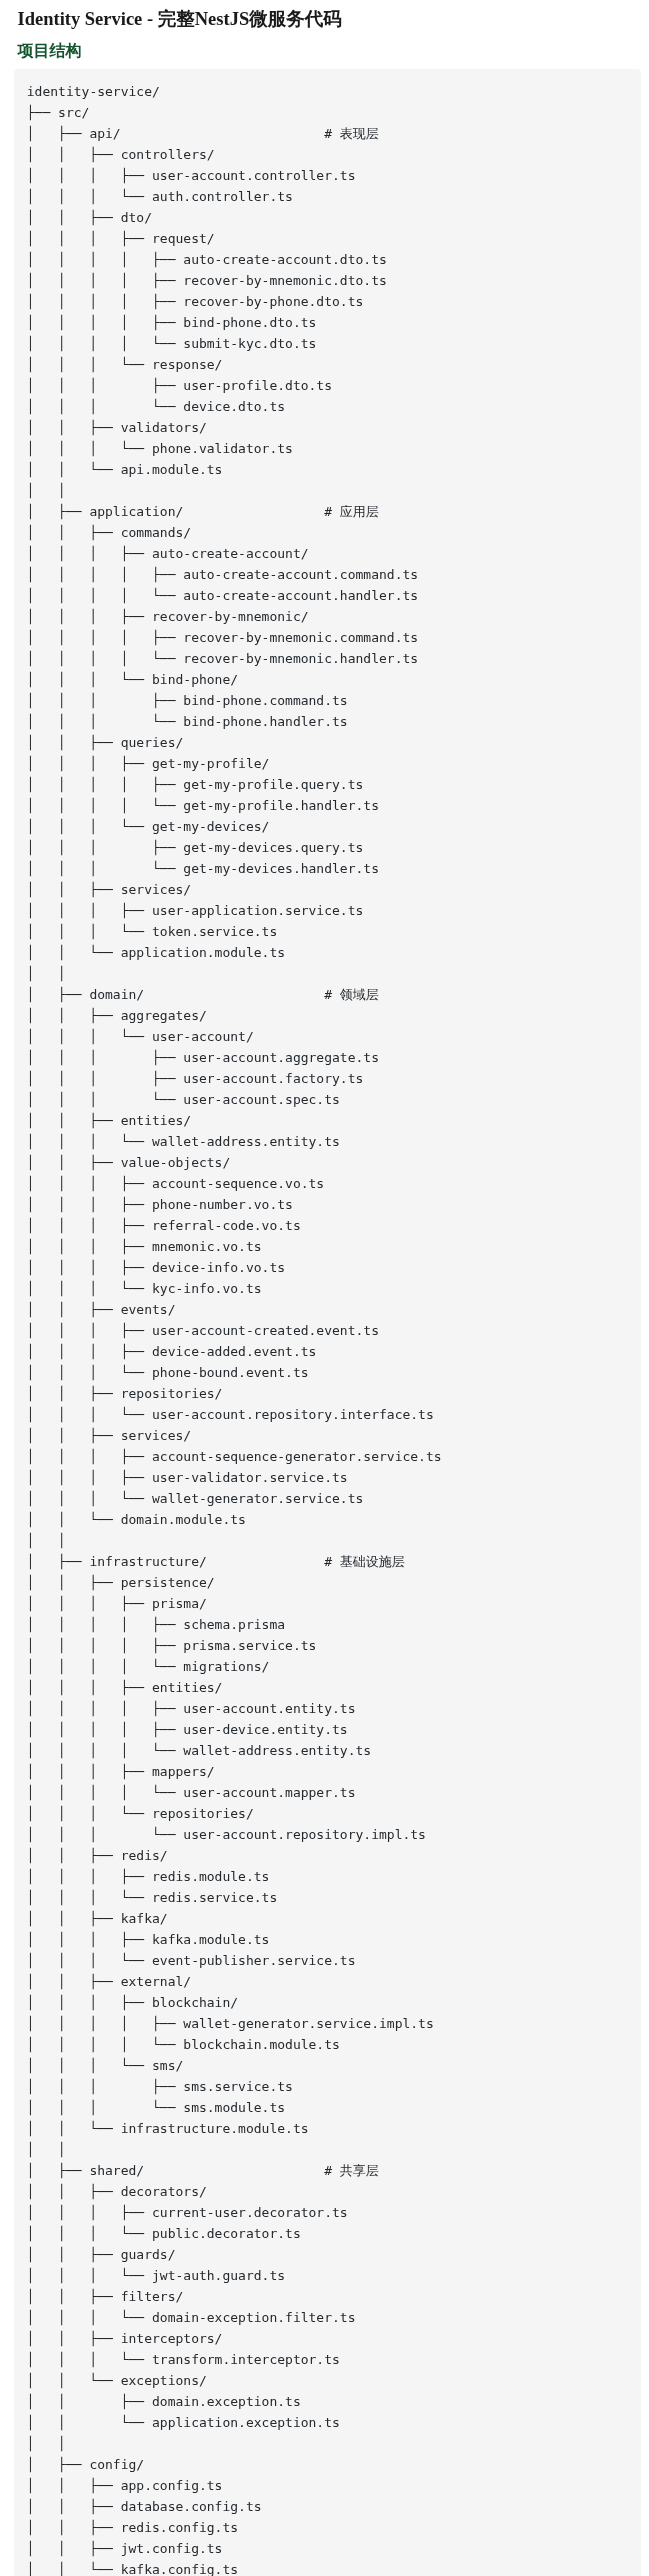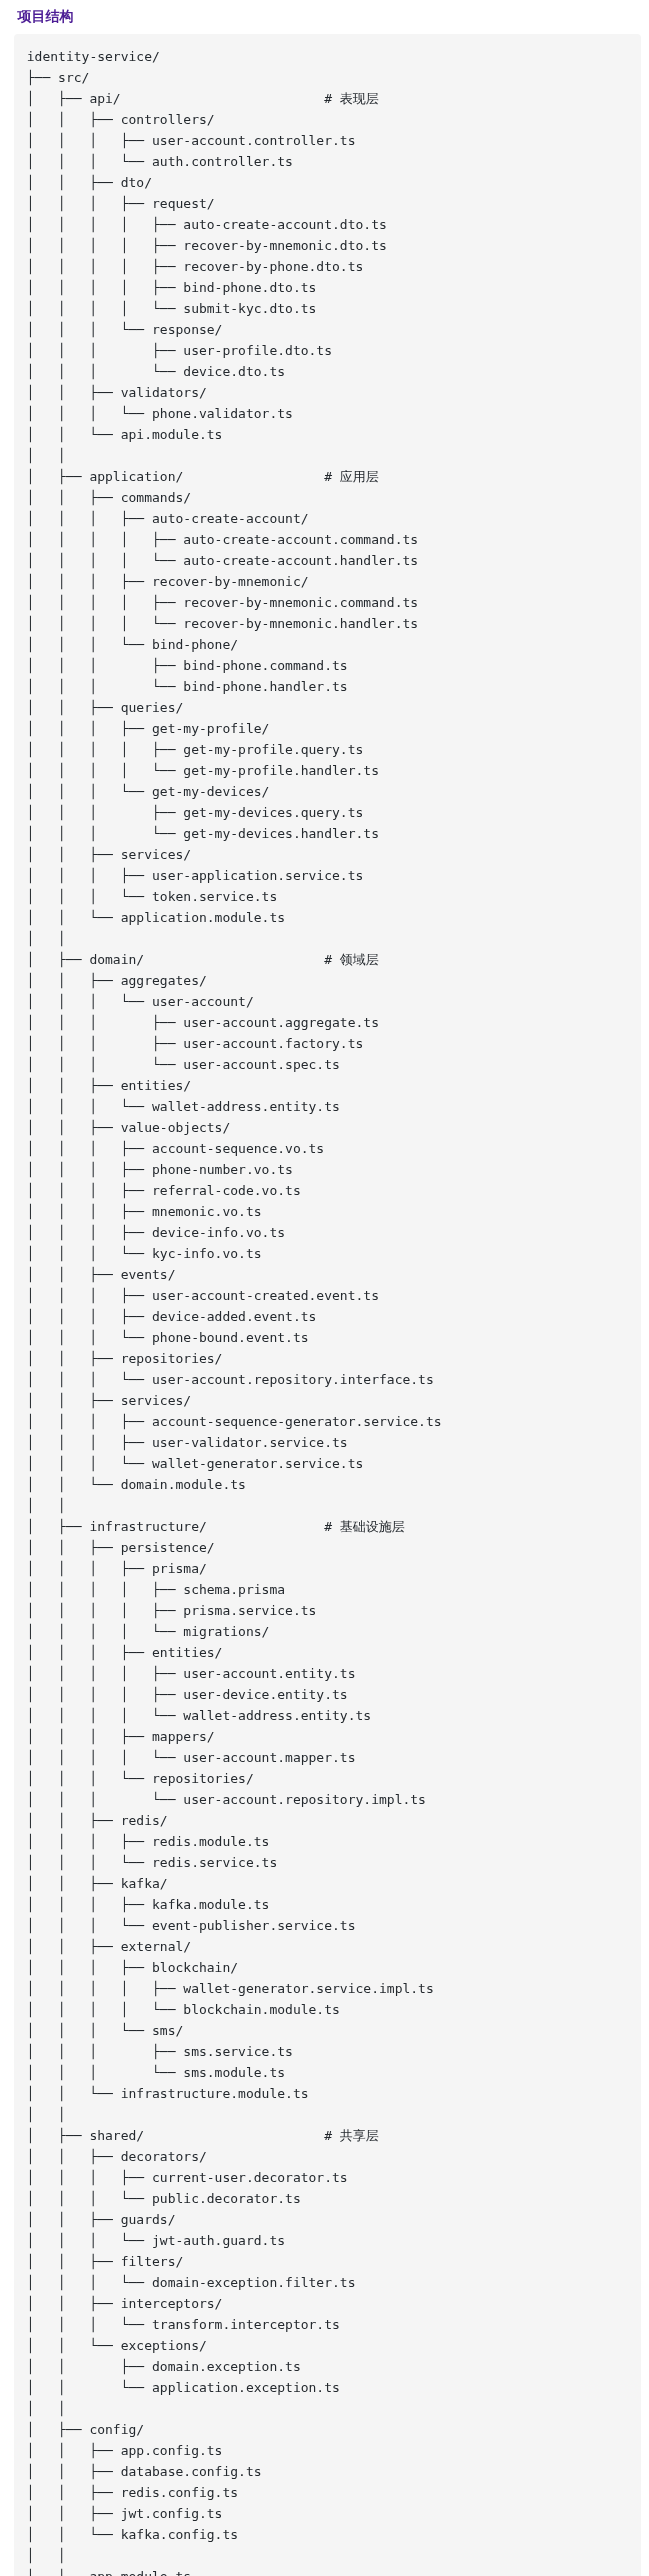--- a/index.html
+++ b/index.html
@@ -14,24 +14,24 @@
     padding: 8.2px 8.2px 6.2px 14.4px;
   }
   .page-title {
     font-size: 18.5px;
     line-height: 1.25;
     font-weight: 700;
     color: #1a1a1a;
     margin: 0 0 9.3px 3.1px;
   }
   .section-heading {
-    font-size: 14px;
+    font-size: 16px;
     line-height: 1.3;
     font-weight: 700;
-    color: #4c1d95;
+    color: #14532d;
     margin: 0 0 7.2px 3.1px;
   }
   .code-block {
     background: #f5f5f5;
     border-radius: 4.1px;
     padding: 12.4px;
     margin: 0;
     overflow: hidden;
   }
   .file-tree {
@@ -41,20 +41,21 @@
     line-height: 21px;
     color: #24292e;
     white-space: pre;
     tab-size: 4;
   }
 </style>
 </head>
 <body>
 
 <div class="page">
+  <h1 class="page-title">Identity Service - 完整NestJS微服务代码</h1>
 
   <h2 class="section-heading">项目结构</h2>
 
   <pre class="code-block"><code class="file-tree">identity-service/
 ├── src/
 │   ├── api/                          # 表现层
 │   │   ├── controllers/
 │   │   │   ├── user-account.controller.ts
 │   │   │   └── auth.controller.ts
 │   │   ├── dto/

